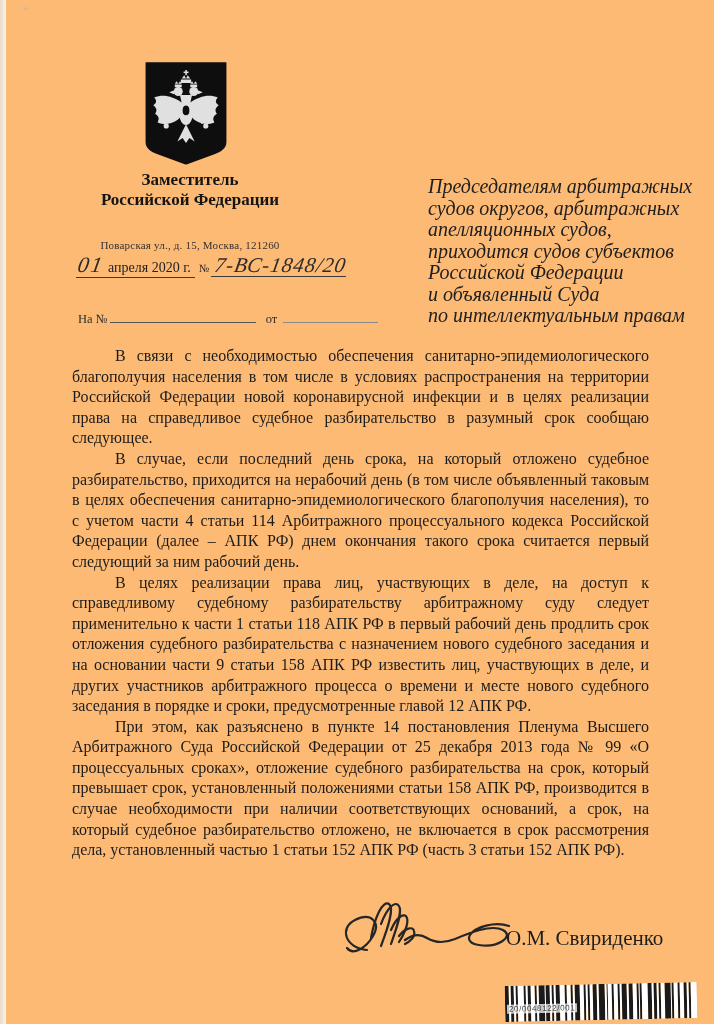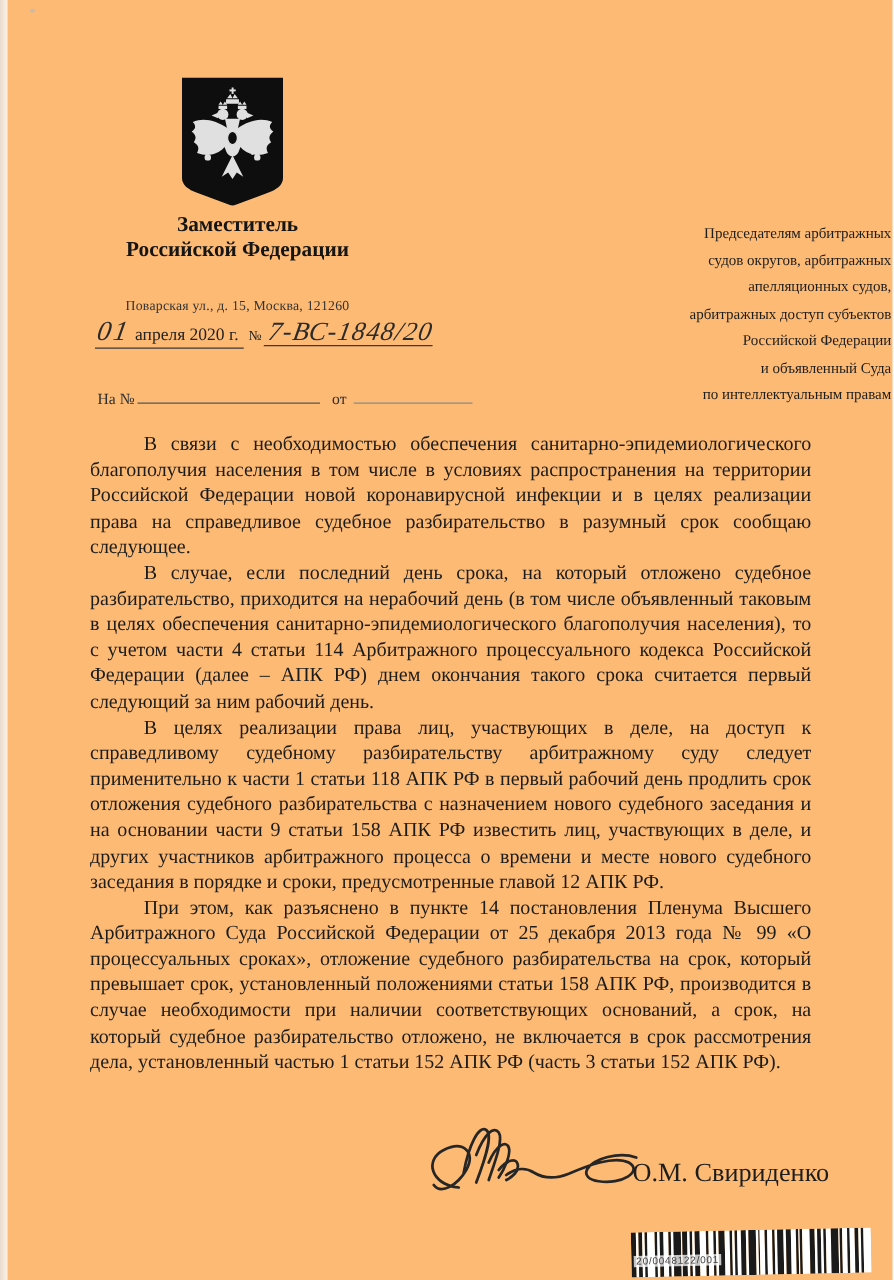--- a/index.html
+++ b/index.html
@@ -29,22 +29,22 @@
   .date-printed{font-size:14px;color:#222;}
   .num-sign{font-size:11px;color:#222;}
   .hw-num{font-size:21px;letter-spacing:1px;border-bottom:1.5px solid #3a3a3a;padding:0 2px 0 2px;line-height:22px;}
 
   .ref-line{position:absolute;left:78px;top:310px;font-size:12.5px;color:#2e2e2e;white-space:nowrap;}
   .ref-blank1{display:inline-block;width:146px;border-bottom:1.4px solid #555;height:12px;margin-left:2px;}
   .ref-blank2{display:inline-block;width:95px;border-bottom:1.4px solid #8a8a8a;height:12px;margin-left:6px;}
   .ref-from{margin-left:10px;text-align:center;}
 
   
-  .addressee{position:absolute;left:428px;top:176px;width:285px;text-align:right;
-    font-size:12px;line-height:21.5px;color:#1e1e1e;}
+  .addressee{position:absolute;left:428px;top:176px;width:285px;text-align:left;
+    font-size:20px;line-height:21.5px;color:#1e1e1e;font-style:italic;}
 
   
   .body-text{position:absolute;left:72px;top:346px;width:577px;
     font-size:16px;line-height:20.6px;text-align:justify;color:#1c1c1c;}
   .body-text p{margin:0;text-indent:43px;}
 
   
   .sig-scribble{position:absolute;left:333px;top:884px;width:208px;height:84px;}
   .sig-name{position:absolute;left:506px;top:926px;font-size:21px;color:#1d1d1d;white-space:nowrap;}
 
@@ -115,21 +115,21 @@
   </div>
 
   <div class="ref-line">
     <span>На №</span><span class="ref-blank1"></span><span class="ref-from">от</span><span class="ref-blank2"></span>
   </div>
 
   <div class="addressee">
     <div>Председателям арбитражных</div>
     <div>судов округов, арбитражных</div>
     <div>апелляционных судов,</div>
-    <div>арбитражных доступ субъектов</div>
+    <div>приходится судов субъектов</div>
     <div>Российской Федерации</div>
     <div>и объявленный Суда</div>
     <div>по интеллектуальным правам</div>
   </div>
 
   <div class="body-text">
     <p>В связи с необходимостью обеспечения санитарно-эпидемиологического благополучия населения в том числе в условиях распространения на территории Российской Федерации новой коронавирусной инфекции и в целях реализации права на справедливое судебное разбирательство в разумный срок сообщаю следующее.</p>
     <p>В случае, если последний день срока, на который отложено судебное разбирательство, приходится на нерабочий день (в том числе объявленный таковым в целях обеспечения санитарно-эпидемиологического благополучия населения), то с учетом части 4 статьи 114 Арбитражного процессуального кодекса Российской Федерации (далее – АПК РФ) днем окончания такого срока считается первый следующий за ним рабочий день.</p>
     <p>В целях реализации права лиц, участвующих в деле, на доступ к справедливому судебному разбирательству арбитражному суду следует применительно к части 1 статьи 118 АПК РФ в первый рабочий день продлить срок отложения судебного разбирательства с назначением нового судебного заседания и на основании части 9 статьи 158 АПК РФ известить лиц, участвующих в деле, и других участников арбитражного процесса о времени и месте нового судебного заседания в порядке и сроки, предусмотренные главой 12 АПК РФ.</p>
     <p>При этом, как разъяснено в пункте 14 постановления Пленума Высшего Арбитражного Суда Российской Федерации от 25 декабря 2013 года № 99 «О процессуальных сроках», отложение судебного разбирательства на срок, который превышает срок, установленный положениями статьи 158 АПК РФ, производится в случае необходимости при наличии соответствующих оснований, а срок, на который судебное разбирательство отложено, не включается в срок рассмотрения дела, установленный частью 1 статьи 152 АПК РФ (часть 3 статьи 152 АПК РФ).</p>

